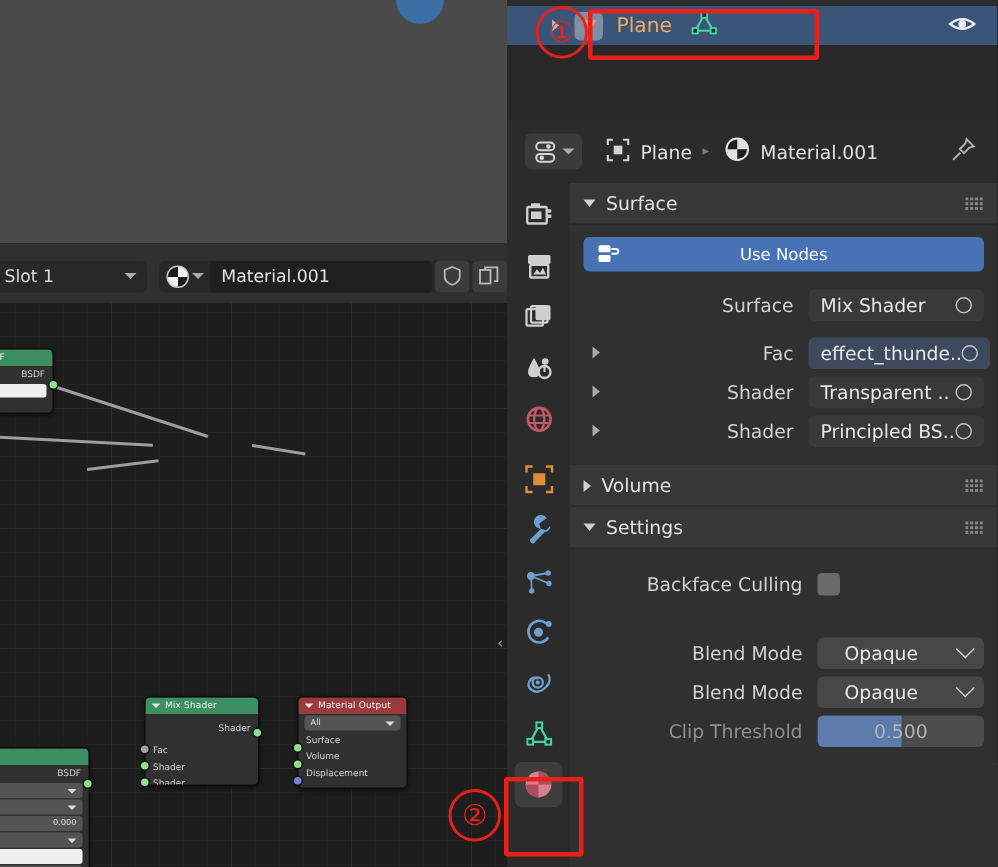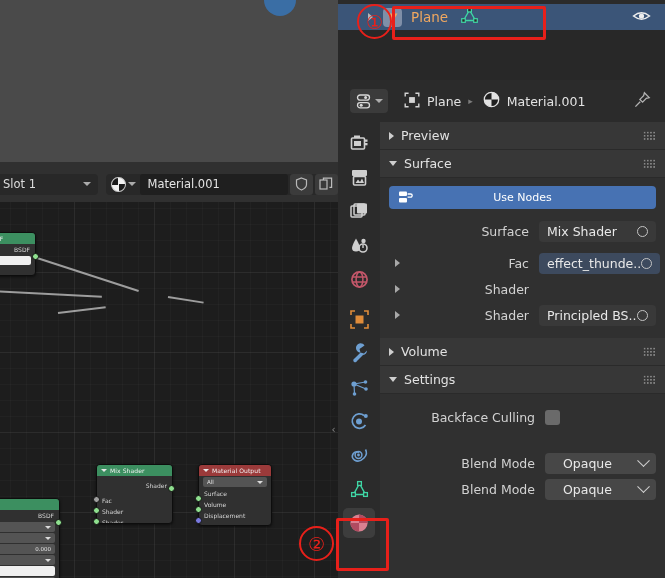--- a/index.html
+++ b/index.html
@@ -397,25 +397,20 @@
       <svg width="22" height="22" viewBox="0 0 22 22">
         <circle cx="11" cy="11" r="8.6" fill="#d98090"></circle>
         <path d="M11 2.4 A8.6 8.6 0 0 1 19.6 11 L11 11 Z" fill="#b04b60"></path>
         <path d="M11 11 L2.4 11 A8.6 8.6 0 0 0 11 19.6 Z" fill="#b04b60"></path>
       </svg>
     </div>
   </div>
 
   <div id="pcol" class="abs">
 
-    <div class="panelhdr">
-      <span class="ptri closed"></span>
-      <span>Preview</span>
-      <span class="dots"></span>
-    </div>
 
     <div class="panelhdr">
       <span class="ptri open"></span>
       <span>Surface</span>
       <span class="dots"></span>
     </div>
 
     <div class="pbody">
       <div class="usenodes">
         <span class="ico">
@@ -446,20 +441,24 @@
           <span>effect_thunde..</span>
           <span class="ring"></span>
         </span>
       </div>
 
       <div class="prow">
         <span class="pdisc">
             <span class="t"></span>
           </span>
         <span class="plabel" style="width:124px;">Shader</span>
+        <span class="pfield f-dark" style="width:122px;margin-left:10px;">
+          <span>Transparent ..</span>
+          <span class="ring"></span>
+        </span>
       </div>
 
       <div class="prow">
         <span class="pdisc">
             <span class="t"></span>
           </span>
         <span class="plabel" style="width:124px;">Shader</span>
         <span class="pfield f-dark" style="width:122px;margin-left:10px;">
           <span>Principled BS..</span>
           <span class="ring"></span>
@@ -494,20 +493,27 @@
       </div>
 
       <div class="prow">
         <span class="plabel" style="width:146px;">Blend Mode</span>
         <span class="pfield f-sel" style="width:122px;margin-left:10px;">
           <span>Opaque</span>
           <span class="dchev"></span>
         </span>
       </div>
 
+      <div class="prow">
+        <span class="plabel dim" style="width:146px;">Clip Threshold</span>
+        <span class="slider" style="width:122px;margin-left:10px;">
+          <span class="fill" id="clipfill" style="width: 50%;"></span>
+          <span>0.500</span>
+        </span>
+      </div>
     </div>
   </div>
 
   <div class="anno-box abs" style="left:392px;top:6px;width:148px;height:28px;"></div>
   <div class="anno-circ abs" style="left:357px;top:4px;">①</div>
 
   <div class="anno-box abs" style="left:336px;top:518px;width:47px;height:47px;"></div>
   <div class="anno-circ abs" style="left:299px;top:526px;">②</div>
 
 </div>

